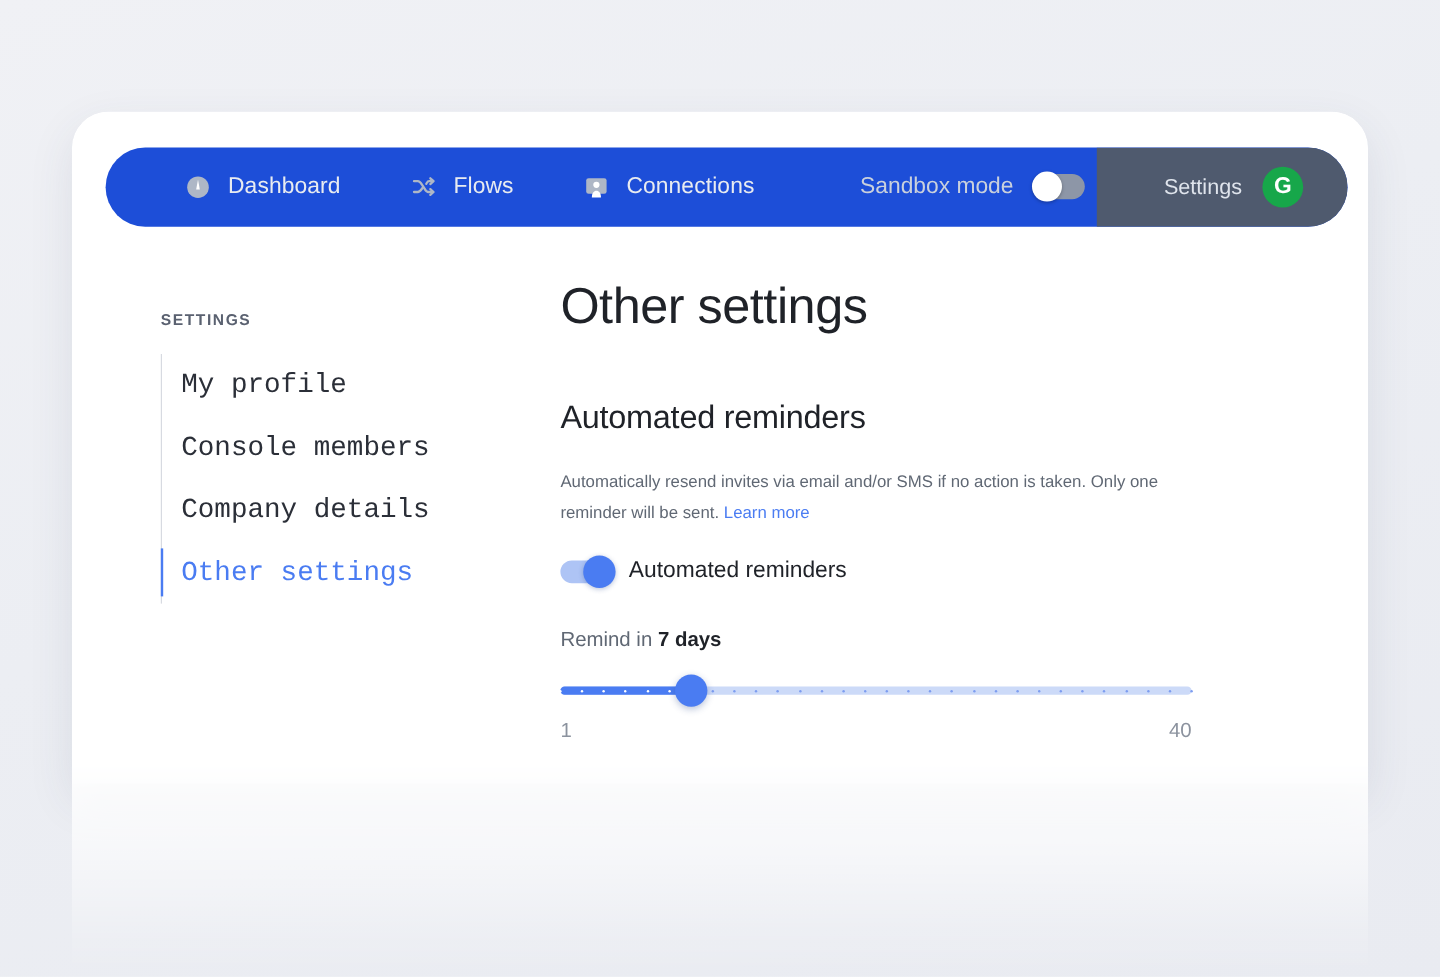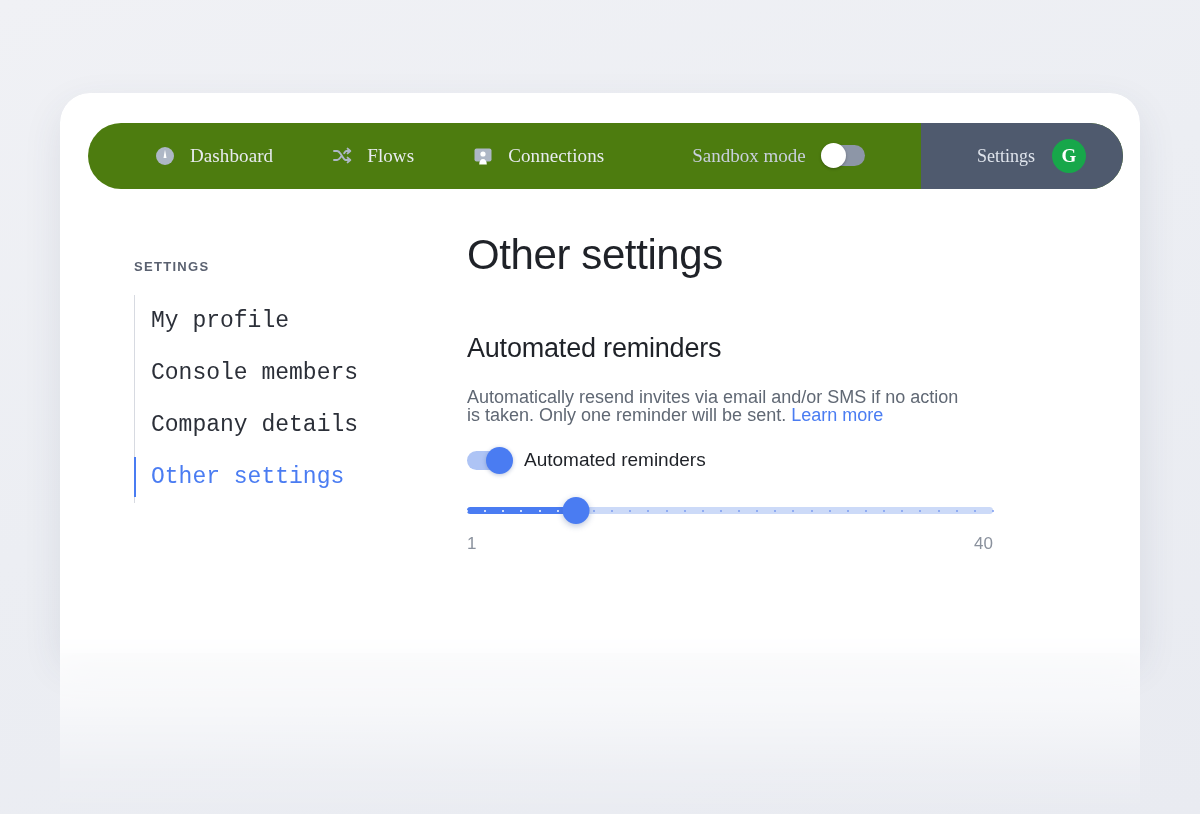--- a/index.html
+++ b/index.html
@@ -56,27 +56,26 @@
     pointer-events: none;
   }
 
   
   .navbar {
     position: absolute;
     left: 88px;
     top: 123px;
     width: 1035px;
     height: 66px;
-    background: #4d7c0f;
+    background: #1d4ed8;
     border-radius: 33px;
     display: flex;
     align-items: stretch;
     overflow: hidden;
     z-index: 4;
-    font-family: Liberation Serif, serif;
   }
 
   .nav-left {
     display: flex;
     align-items: center;
     flex: 1 1 auto;
     padding-left: 66px;
   }
 
   .nav-item {
@@ -217,22 +216,22 @@
 
   .section-title {
     font-size: 27px;
     font-weight: normal;
     color: #1f2228;
     letter-spacing: -0.2px;
     margin-bottom: 24px;
   }
 
   .section-desc {
-    font-size: 18px;
-    line-height: 18px;
+    font-size: 14px;
+    line-height: 26px;
     color: #606874;
     max-width: 500px;
     margin-bottom: 25px;
   }
   .section-desc a {
     color: #4a7cf2;
     text-decoration: none;
   }
 
   
@@ -362,20 +361,24 @@
       <p class="section-desc">
         <span>Automatically resend invites via email and/or SMS if no action is taken. Only one reminder will be sent.</span>
         <a href="#">Learn more</a>
       </p>
 
       <div class="toggle-row">
         <div class="switch-on"></div>
         <span class="toggle-label">Automated reminders</span>
       </div>
 
+      <div class="remind-line">
+        <span>Remind in</span>
+        <b>7 days</b>
+      </div>
 
       <div class="slider-wrap">
         <div class="slider-track">
           <div class="slider-fill" style="width: 20.6897%;"></div>
           <div class="slider-ticks">
               <div class="tick on" style="left: 0%;"></div>
               <div class="tick on" style="left: 3.44828%;"></div>
               <div class="tick on" style="left: 6.89655%;"></div>
               <div class="tick on" style="left: 10.3448%;"></div>
               <div class="tick on" style="left: 13.7931%;"></div>

